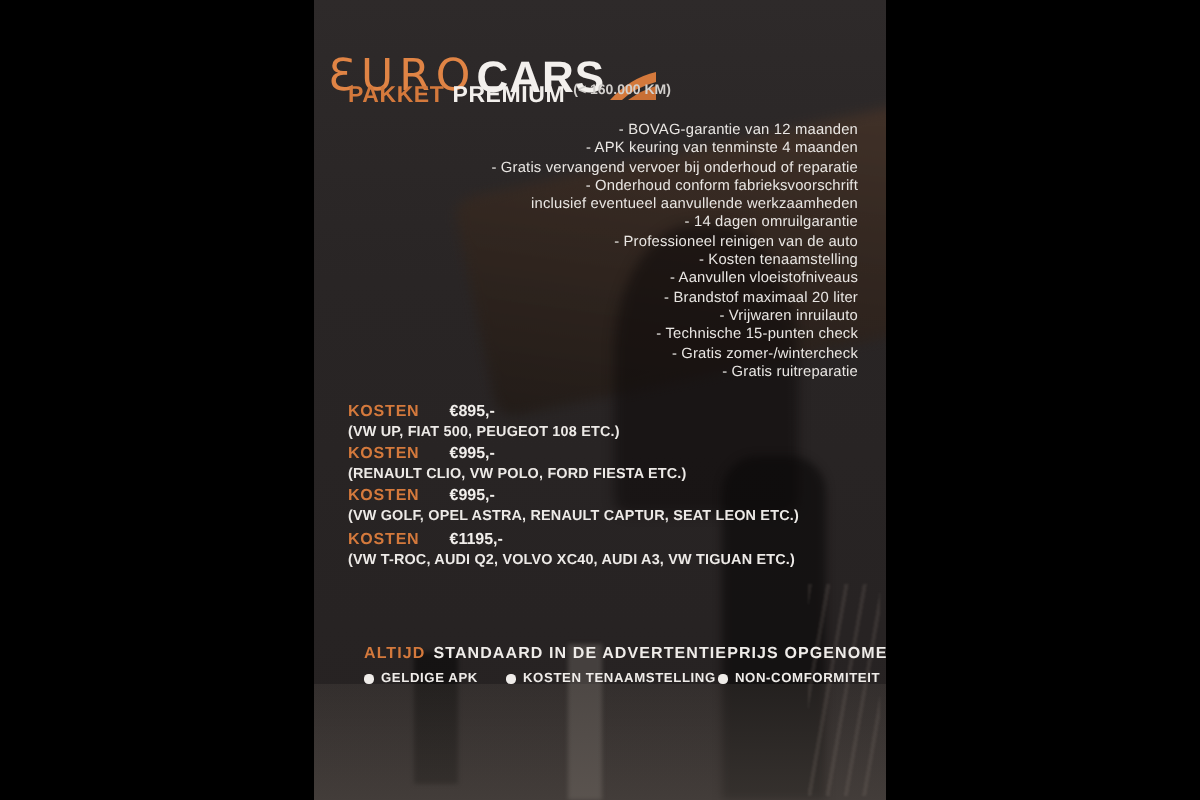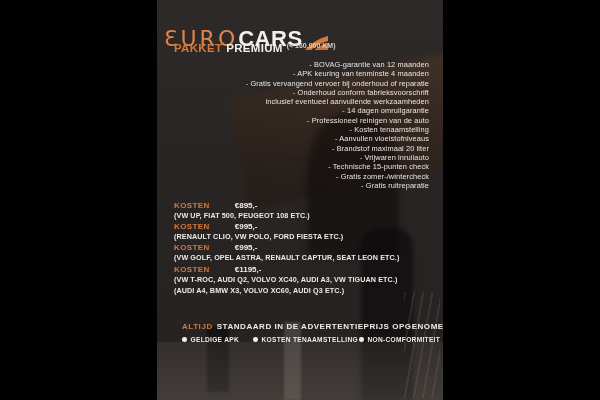--- a/index.html
+++ b/index.html
@@ -74,21 +74,21 @@
   .feature-line{
     font-size:7.4px;line-height:9.3px;color:#E9E6E3;
     white-space:pre;letter-spacing:.1px;font-weight:500;
   }
 
   
   .kosten{position:absolute;top:201px;left:17px;width:256px;}
   .kosten-block{margin-bottom:1.8px;}
   .k-line1{font-size:8px;line-height:10px;font-weight:800;white-space:nowrap;}
   .k-label{color:#D4793C;letter-spacing:.4px;text-align:right;}
-  .k-price{color:#F1EEEB;margin-left:13px;padding-left:12px;}
+  .k-price{color:#F1EEEB;margin-left:3px;padding-left:12px;}
   .k-cars{
     font-size:7.2px;line-height:9.4px;font-weight:700;color:#EDEAE7;
     letter-spacing:.1px;white-space:nowrap;
   }
 
   
   .footer{position:absolute;top:322px;left:25px;width:250px;}
   .f-heading{font-size:8px;font-weight:800;letter-spacing:.55px;color:#EFECE9;white-space:nowrap;}
   .f-accent{color:#D4793C;margin-right:4px;}
   .f-items{position:relative;height:10px;margin-top:5px;}
@@ -188,21 +188,20 @@
         </div>
 
         <div class="kosten-block">
           <div class="k-line1">
             <span class="k-label">KOSTEN</span><span class="k-price">€1195,-</span>
           </div>
           <div class="k-cars">(VW T-ROC, AUDI Q2, VOLVO XC40, AUDI A3, VW TIGUAN ETC.)</div>
         </div>
 
         <div class="kosten-block">
-          <div class="k-cars">(AUDI A4, BMW X3, VOLVO XC60, AUDI Q3 ETC.)</div>
         </div>
       </div>
 
     <div class="footer">
       <div class="f-heading">
         <span class="f-accent">ALTIJD</span><span>STANDAARD IN DE ADVERTENTIEPRIJS OPGENOMEN:</span>
       </div>
       <div class="f-items">
 
           <div class="footer-item">

